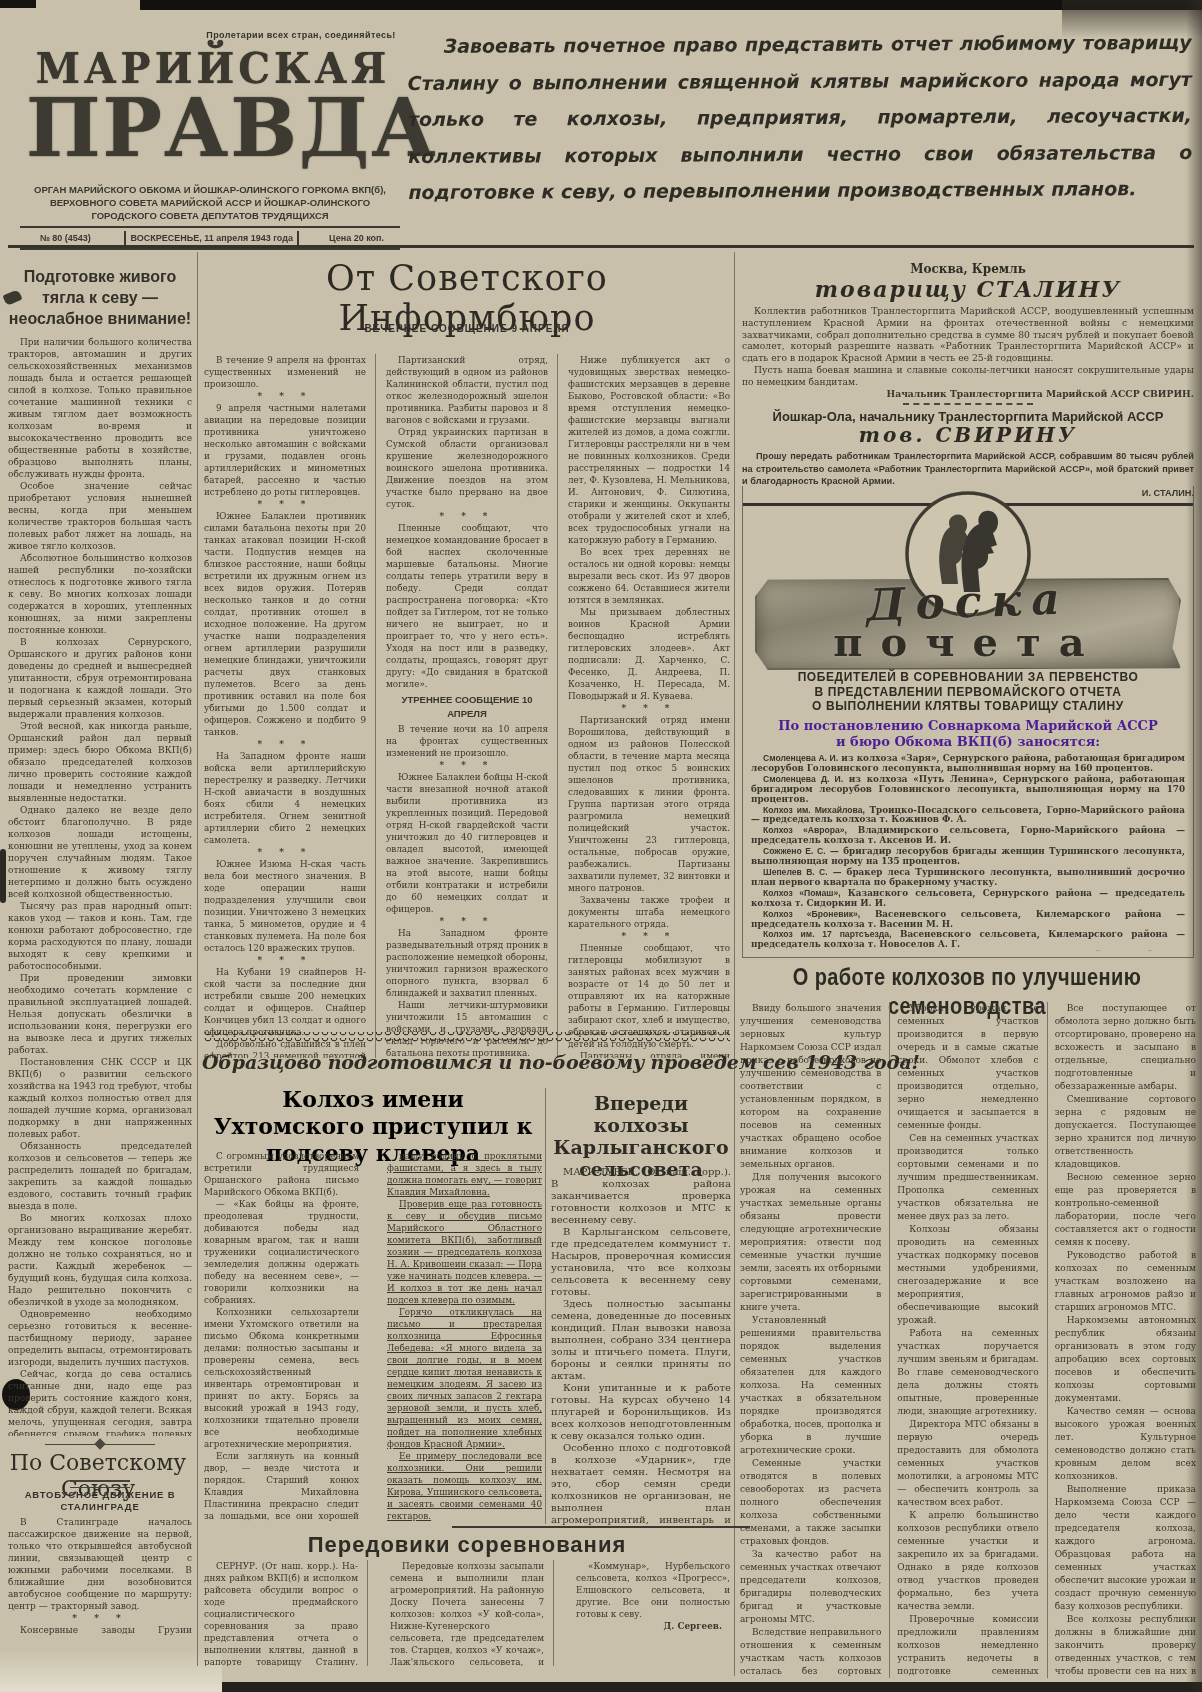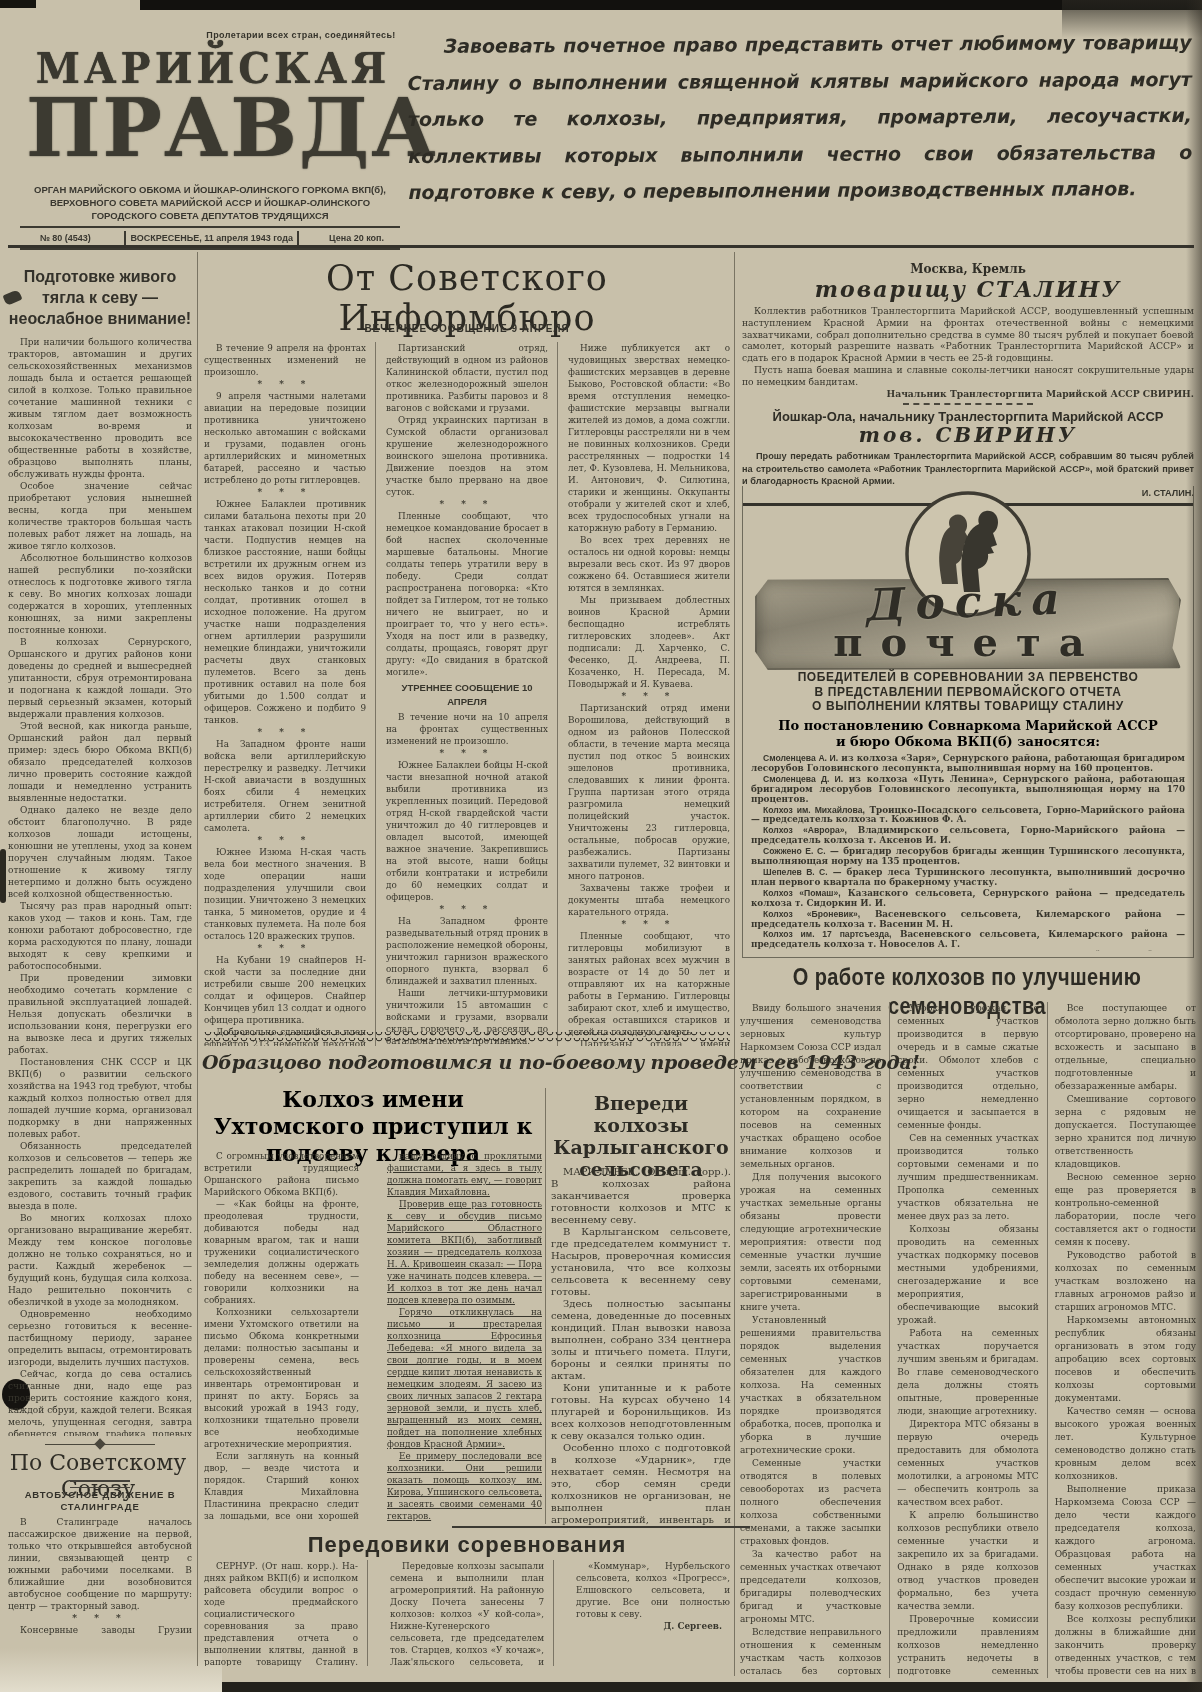--- a/index.html
+++ b/index.html
@@ -50,21 +50,21 @@
   .orn .bar::after{content:"";position:absolute;left:50%;top:-5px;width:8px;height:8px;margin-left:-4px;background:#4a473c;transform:rotate(45deg);}
   .pss-head{left:2px;top:1450px;width:192px;font:22px/26px "DejaVu Serif",serif;text-align:center;color:#2f2d26;}
   .pss-rule{left:70px;top:1480px;width:60px;height:5px;border-top:2px solid #44413a;border-bottom:1px solid #44413a;}
   .pss-sub{left:8px;top:1489px;width:184px;font:bold 9.5px/12px "Liberation Sans",sans-serif;text-align:center;letter-spacing:.8px;color:#33312a;}
   .pss-body{left:8px;top:1516px;width:184px;height:122px;overflow:hidden;font-size:9px;line-height:12px;}
   
   .ib-head{left:204px;top:258px;width:526px;font:35px/40px "DejaVu Serif",serif;text-align:center;letter-spacing:1px;color:#2c2a23;}
   .ib-sub{left:204px;top:322px;width:526px;font:bold 10px/13px "Liberation Sans",sans-serif;text-align:center;letter-spacing:1px;color:#33312a;}
   .cols{display:flex;}
   .ib-cols{left:204px;top:342px;width:526px;height:704px;}
-  .ib-col{width:168px;height:704px;overflow:hidden;font-size:8.8px;line-height:12px;}
+  .ib-col{width:168px;height:704px;overflow:hidden;font-size:8.8px;line-height:12px;margin-top:12px;}
   .ib-col + .ib-col{margin-left:9px;padding-left:10px;border-left:1px solid #7b7565;}
   
   .wavy{left:204px;top:1032px;width:526px;height:11px;}
   .wavy div{height:4px;margin-bottom:2px;background:radial-gradient(circle 4px at 4px 0px,transparent 2.1px,#3b3830 2.3px,#3b3830 3.3px,transparent 3.6px) repeat-x;background-size:9px 4px;}
   .banner{left:202px;top:1049px;width:530px;font:italic bold 19px/26px "DejaVu Serif",serif;text-align:center;white-space:nowrap;letter-spacing:-.2px;color:#2d2b24;}
   
   .ukh-head{left:204px;top:1086px;width:338px;font:bold 22px/27px "DejaVu Serif",serif;text-align:center;color:#000000;}
   .ukh-cols{left:204px;top:1150px;width:338px;height:374px;}
   .ukh-col{width:162px;height:374px;overflow:hidden;font-size:8.8px;line-height:12px;}
   .ukh-col + .ukh-col{margin-left:21px;padding-left:7px;text-decoration:underline;}
@@ -89,21 +89,21 @@
   
   .honor{left:742px;top:486px;width:452px;height:472px;border:1px solid #6e6a5b;border-top:none;box-sizing:border-box;}
   .plaque{position:absolute;top:92px;left:12px;right:12px;height:88px;border:2px solid rgba(55,52,44,.55);border-radius:5px;
     background:linear-gradient(168deg,rgba(96,91,75,.30),rgba(62,59,49,.48) 30%,rgba(96,91,75,.24) 68%,rgba(52,50,41,.45));
     box-shadow:inset 0 0 18px rgba(40,38,30,.55);
     clip-path:polygon(0 20%,3% 2%,97% 0,100% 24%,98% 76%,100% 98%,3% 100%,0 80%);}
   .medal{position:absolute;top:2px;left:50%;margin-left:-66px;}
   .db-w1{position:absolute;top:94px;left:0;width:100%;text-align:center;font:italic bold 44px/1 "DejaVu Serif",serif;letter-spacing:10px;color:#2f2d26;transform:rotate(-2deg);text-shadow:0 0 2px rgba(214,207,184,.55);}
   .db-w2{position:absolute;top:136px;left:0;width:100%;text-align:center;font:bold 40px/1 "DejaVu Serif",serif;letter-spacing:18px;color:#2f2d26;text-shadow:0 0 2px rgba(214,207,184,.55);}
   .h-cap{position:absolute;top:184px;left:0;width:100%;font:bold 12px/14.6px "Liberation Sans",sans-serif;text-align:center;letter-spacing:.6px;color:#2e2c25;}
-  .h-decree{position:absolute;top:232px;left:0;width:100%;font:bold 13px/15.5px "DejaVu Serif",serif;text-align:center;color:#000000;}
+  .h-decree{position:absolute;top:232px;left:0;width:100%;font:bold 13px/15.5px "DejaVu Serif",serif;text-align:center;color:#4c1d95;}
   .h-entries{position:absolute;top:268px;left:8px;right:8px;bottom:6px;overflow:hidden;font-size:8.8px;line-height:9.9px;}
   .entry{margin:0 0 1px;text-indent:12px;text-align:justify;font-weight:bold;}
   .entry b{font-family:"Liberation Sans",sans-serif;font-size:8.6px;}
   
   .seed-head{left:738px;top:962px;width:458px;font:bold 20px/24px "Liberation Sans",sans-serif;text-align:center;letter-spacing:.4px;color:#2d2b24;transform:scale(1,1.2);transform-origin:top;}
   .seed-cols{left:740px;top:1002px;width:456px;height:676px;}
   .seed-col{width:142px;height:676px;overflow:hidden;font-size:9px;line-height:13px;}
   .seed-col + .seed-col{margin-left:8px;padding-left:7px;border-left:1px solid #7b7565;}
 </style>
 </head>

